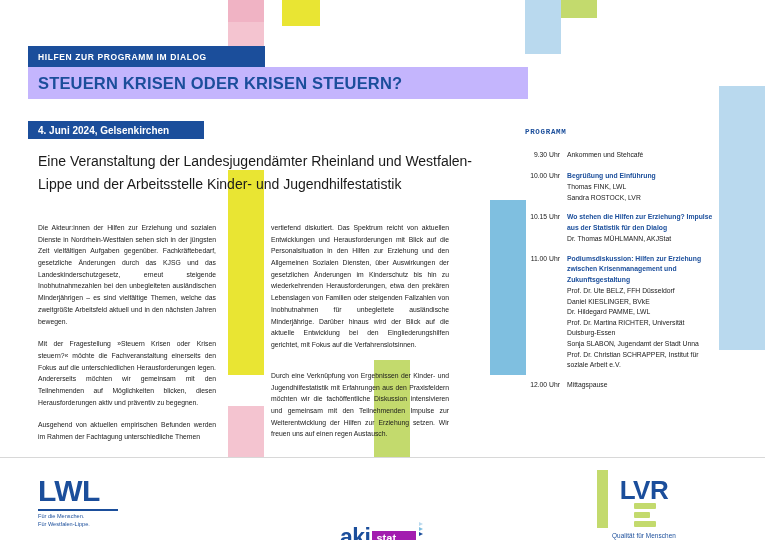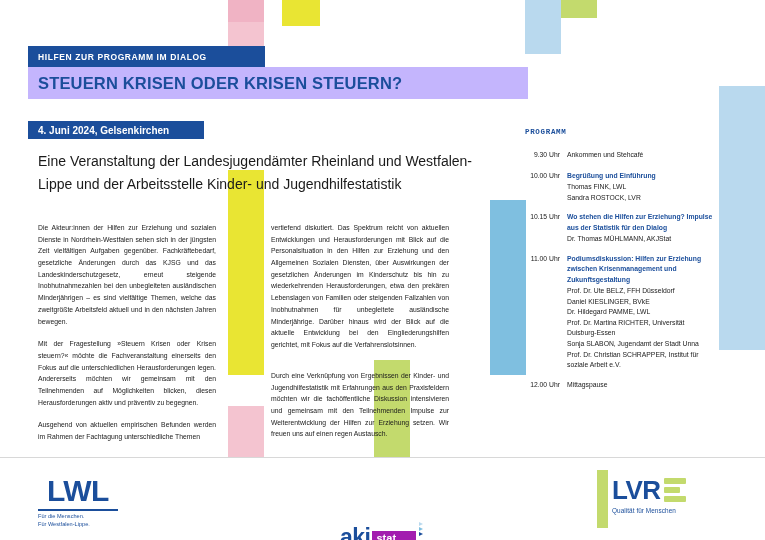--- a/index.html
+++ b/index.html
@@ -81,21 +81,21 @@
   .slot-title.accent { color:#1b4e9b; }
   .slot-line { font-size:6.8px; line-height:1.55; color:#1a1a1a; }
 
   
   #footer-rule {
     position:absolute; left:0; top:457px; width:765px; height:1px; background:#d8d8d8;
   }
   
   #logo-lwl { position:absolute; left:38px; top:476px; }
   #logo-lwl .lwl-mark {
-    font-size:30px; font-weight:bold; color:#1b4e9b; letter-spacing:-.5px; line-height:1;text-align:center;
+    font-size:30px; font-weight:bold; color:#1b4e9b; letter-spacing:-.5px; line-height:1;
   }
   #logo-lwl .lwl-rule { width:80px; height:2px; background:#1b4e9b; margin:3px 0 2px 0; }
   #logo-lwl .lwl-sub { font-size:5.6px; line-height:1.35; color:#1b4e9b; }
 
   
   #logo-akj { position:absolute; left:340px; top:480px; display:flex; align-items:flex-end;margin-top:42px; }
   #logo-akj .akj-text {
     font-size:23px; font-weight:bold; color:#1b4e9b; line-height:1; letter-spacing:-.5px;
   }
   #logo-akj .akj-stat {
@@ -108,21 +108,21 @@
   #logo-akj .akj-arrows i {
     display:block; width:0; height:0;
     border-top:2.5px solid transparent; border-bottom:2.5px solid transparent;
     border-left:4px solid #b9d9ee;
   }
   #logo-akj .akj-arrows i:nth-child(2){ border-left-color:#7fbfe0; }
   #logo-akj .akj-arrows i:nth-child(3){ border-left-color:#1b4e9b; }
 
   
   #logo-lvr { position:absolute; left:612px; top:477px; }
-  #logo-lvr .lvr-row { display:flex; align-items:center; }
+  #logo-lvr .lvr-row { display:flex; align-items:center;flex-direction:column; }
   #logo-lvr .lvr-mark {
     font-size:26px; font-weight:bold; color:#1b4e9b; line-height:1; letter-spacing:-.5px;
   }
   #logo-lvr .lvr-swoosh {
     width:22px; height:25px; margin-left:3px; position:relative;
   }
   #logo-lvr .lvr-swoosh span {
     position:absolute; left:0; width:22px; height:6px; background:#c3da6d; border-radius:1px;
   }
   #logo-lvr .lvr-swoosh span:nth-child(1){ top:0; }

